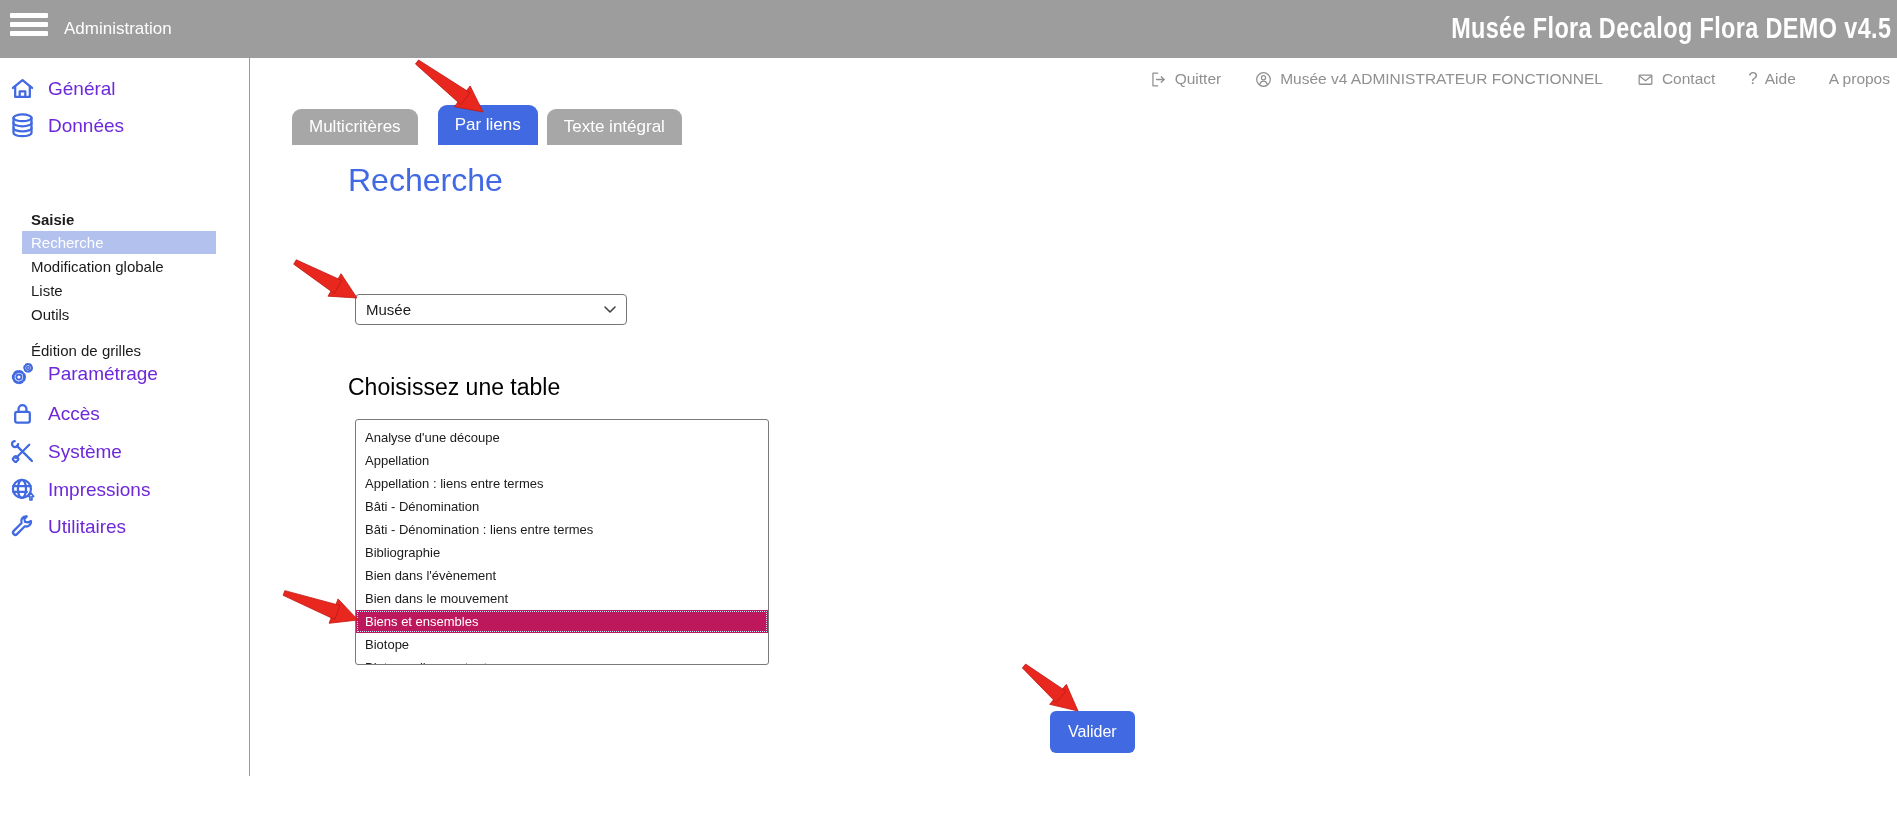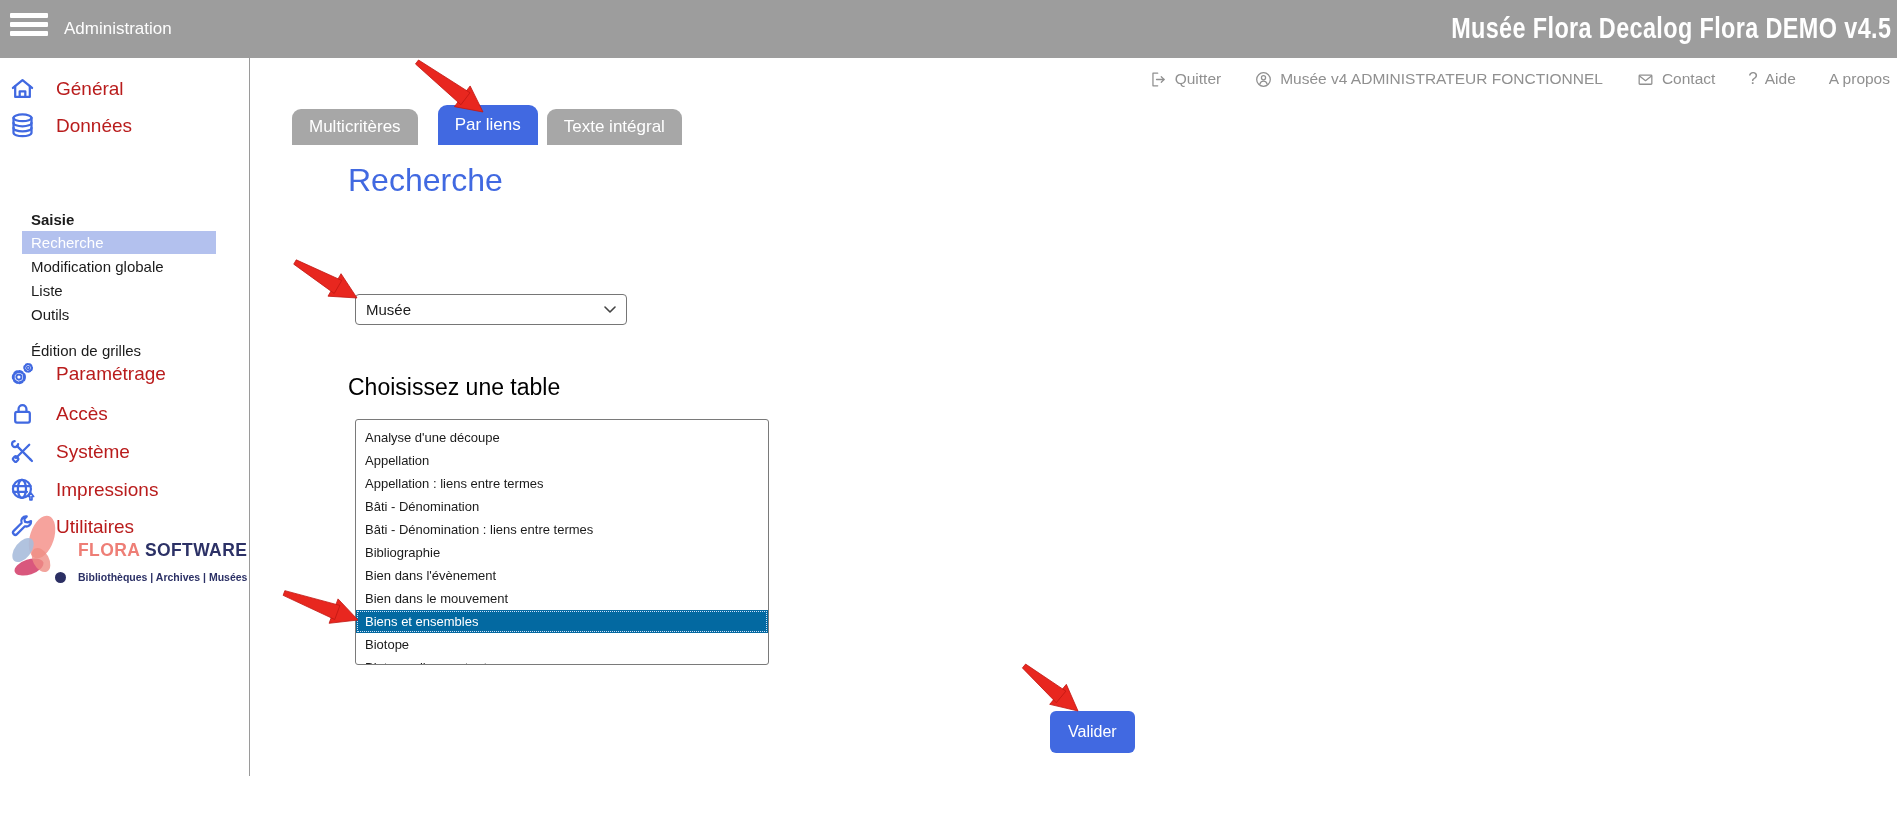--- a/index.html
+++ b/index.html
@@ -12,22 +12,22 @@
   .burger i{display:block;height:5px;background:#fff;margin-bottom:4px;border-radius:1px;}
   .app-title{position:absolute;left:64px;top:0;height:58px;line-height:58px;
              font-size:17px;color:#fdfdfd;}
   .brand{position:absolute;right:6px;top:0;height:58px;line-height:56px;font-size:30px;
          font-weight:700;color:#fff;letter-spacing:.5px;
          transform:scaleX(.78);transform-origin:100% 50%;white-space:nowrap;}
 
   
   .sidebar{position:absolute;top:58px;left:0;width:249px;height:718px;background:#fff;
            border-right:1px solid #9a9a9a;}
-  .nav-item{position:absolute;left:9px;display:flex;align-items:center;gap:20px;
-            font-size:19px;color:#b91c1c;cursor:pointer;white-space:nowrap;}
+  .nav-item{position:absolute;left:9px;display:flex;align-items:center;gap:12px;
+            font-size:19px;color:#6d28d9;cursor:pointer;white-space:nowrap;}
   .nav-item svg{width:27px;height:27px;flex:0 0 27px;}
   .sub-item{position:absolute;left:31px;font-size:15px;height:23px;line-height:23px;
             color:#1b1b1b;cursor:pointer;white-space:nowrap;}
   .sub-item.active{left:22px;width:185px;padding-left:9px;background:#b3c1ee;color:#fff;}
   .icon-stroke{fill:none;stroke:#4169e1;stroke-width:2;stroke-linecap:round;stroke-linejoin:round;}
 
   
   .logo{position:absolute;left:0;top:450px;width:245px;height:90px;}
   .logo-petals{position:absolute;left:8px;top:2px;}
   .logo-dot{position:absolute;left:55px;top:64px;width:11px;height:11px;border-radius:50%;background:#2b2f63;}
@@ -59,21 +59,21 @@
 
   .selectbox{position:absolute;left:355px;top:294px;width:272px;height:31px;background:#fff;
              border:1px solid #767676;border-radius:4px;box-sizing:border-box;font-size:15px;
              display:flex;align-items:center;justify-content:space-between;padding:0 10px;cursor:pointer;}
   .selectbox svg{width:12px;height:8px;}
 
   .listbox{position:absolute;left:355px;top:419px;width:414px;height:246px;background:#fff;
            border:1px solid #7a7a7a;border-radius:3px;box-sizing:border-box;
            padding-top:6px;overflow:hidden;font-size:13px;}
   .listbox .row{height:23px;line-height:23px;padding-left:9px;white-space:nowrap;cursor:default;}
-  .listbox .row.selected{background:#0369a1;color:#fff;outline:1px dotted #cfe2fb;outline-offset:-2px;}
+  .listbox .row.selected{background:#be185d;color:#fff;outline:1px dotted #cfe2fb;outline-offset:-2px;}
 
   .valider{position:absolute;left:1050px;top:711px;height:42px;padding:0 18px;
            background:#4169e1;color:#fff;border:0;border-radius:6px;font-size:16px;
            font-family:"Liberation Sans",sans-serif;cursor:pointer;}
 
   .arrow-overlay{position:absolute;top:0;left:0;pointer-events:none;}
 </style>
 </head>
 <body>
 
@@ -178,31 +178,20 @@
 
     <div class="nav-item" style="top:455px;">
       <svg viewBox="0 0 24 24">
         <g class="icon-stroke">
           <path d="M19.6 7.2a4.3 4.3 0 0 1-5.5 4.6l-7 7a2 2 0 0 1-2.9-2.9l7-7A4.3 4.3 0 0 1 15.8 3l-2.1 2.2.5 2.6 2.6.5z"></path>
         </g>
       </svg>
       <span>Utilitaires</span>
     </div>
 
-    <div class="logo">
-      <svg class="logo-petals" width="60" height="80" viewBox="0 0 60 80">
-        <ellipse cx="34" cy="27" rx="12" ry="22" transform="rotate(18 34 27)" fill="#f59b95" opacity="0.92"></ellipse>
-        <ellipse cx="15" cy="40" rx="8" ry="14" transform="rotate(38 15 40)" fill="#a9bcdb" opacity="0.9"></ellipse>
-        <ellipse cx="21" cy="57" rx="7.5" ry="15" transform="rotate(72 21 57)" fill="#d4406b" opacity="0.88"></ellipse>
-        <ellipse cx="33" cy="50" rx="8" ry="13" transform="rotate(-28 33 50)" fill="#ef8d85" opacity="0.8"></ellipse>
-      </svg>
-      <span class="logo-dot"></span>
-      <div class="logo-name"><span class="coral">FLORA</span><span class="navy"> SOFTWARE</span></div>
-      <div class="logo-tag">Bibliothèques | Archives | Musées</div>
-    </div>
   </div>
 
   <div class="userbar">
     <span class="lnk">
       <svg viewBox="0 0 24 24">
         <g class="gray-stroke">
             <path d="M11 4H5v16h6"></path>
             <path d="M9.5 12h9.5"></path>
             <path d="M15.5 8.5 19 12l-3.5 3.5"></path>
           </g>

